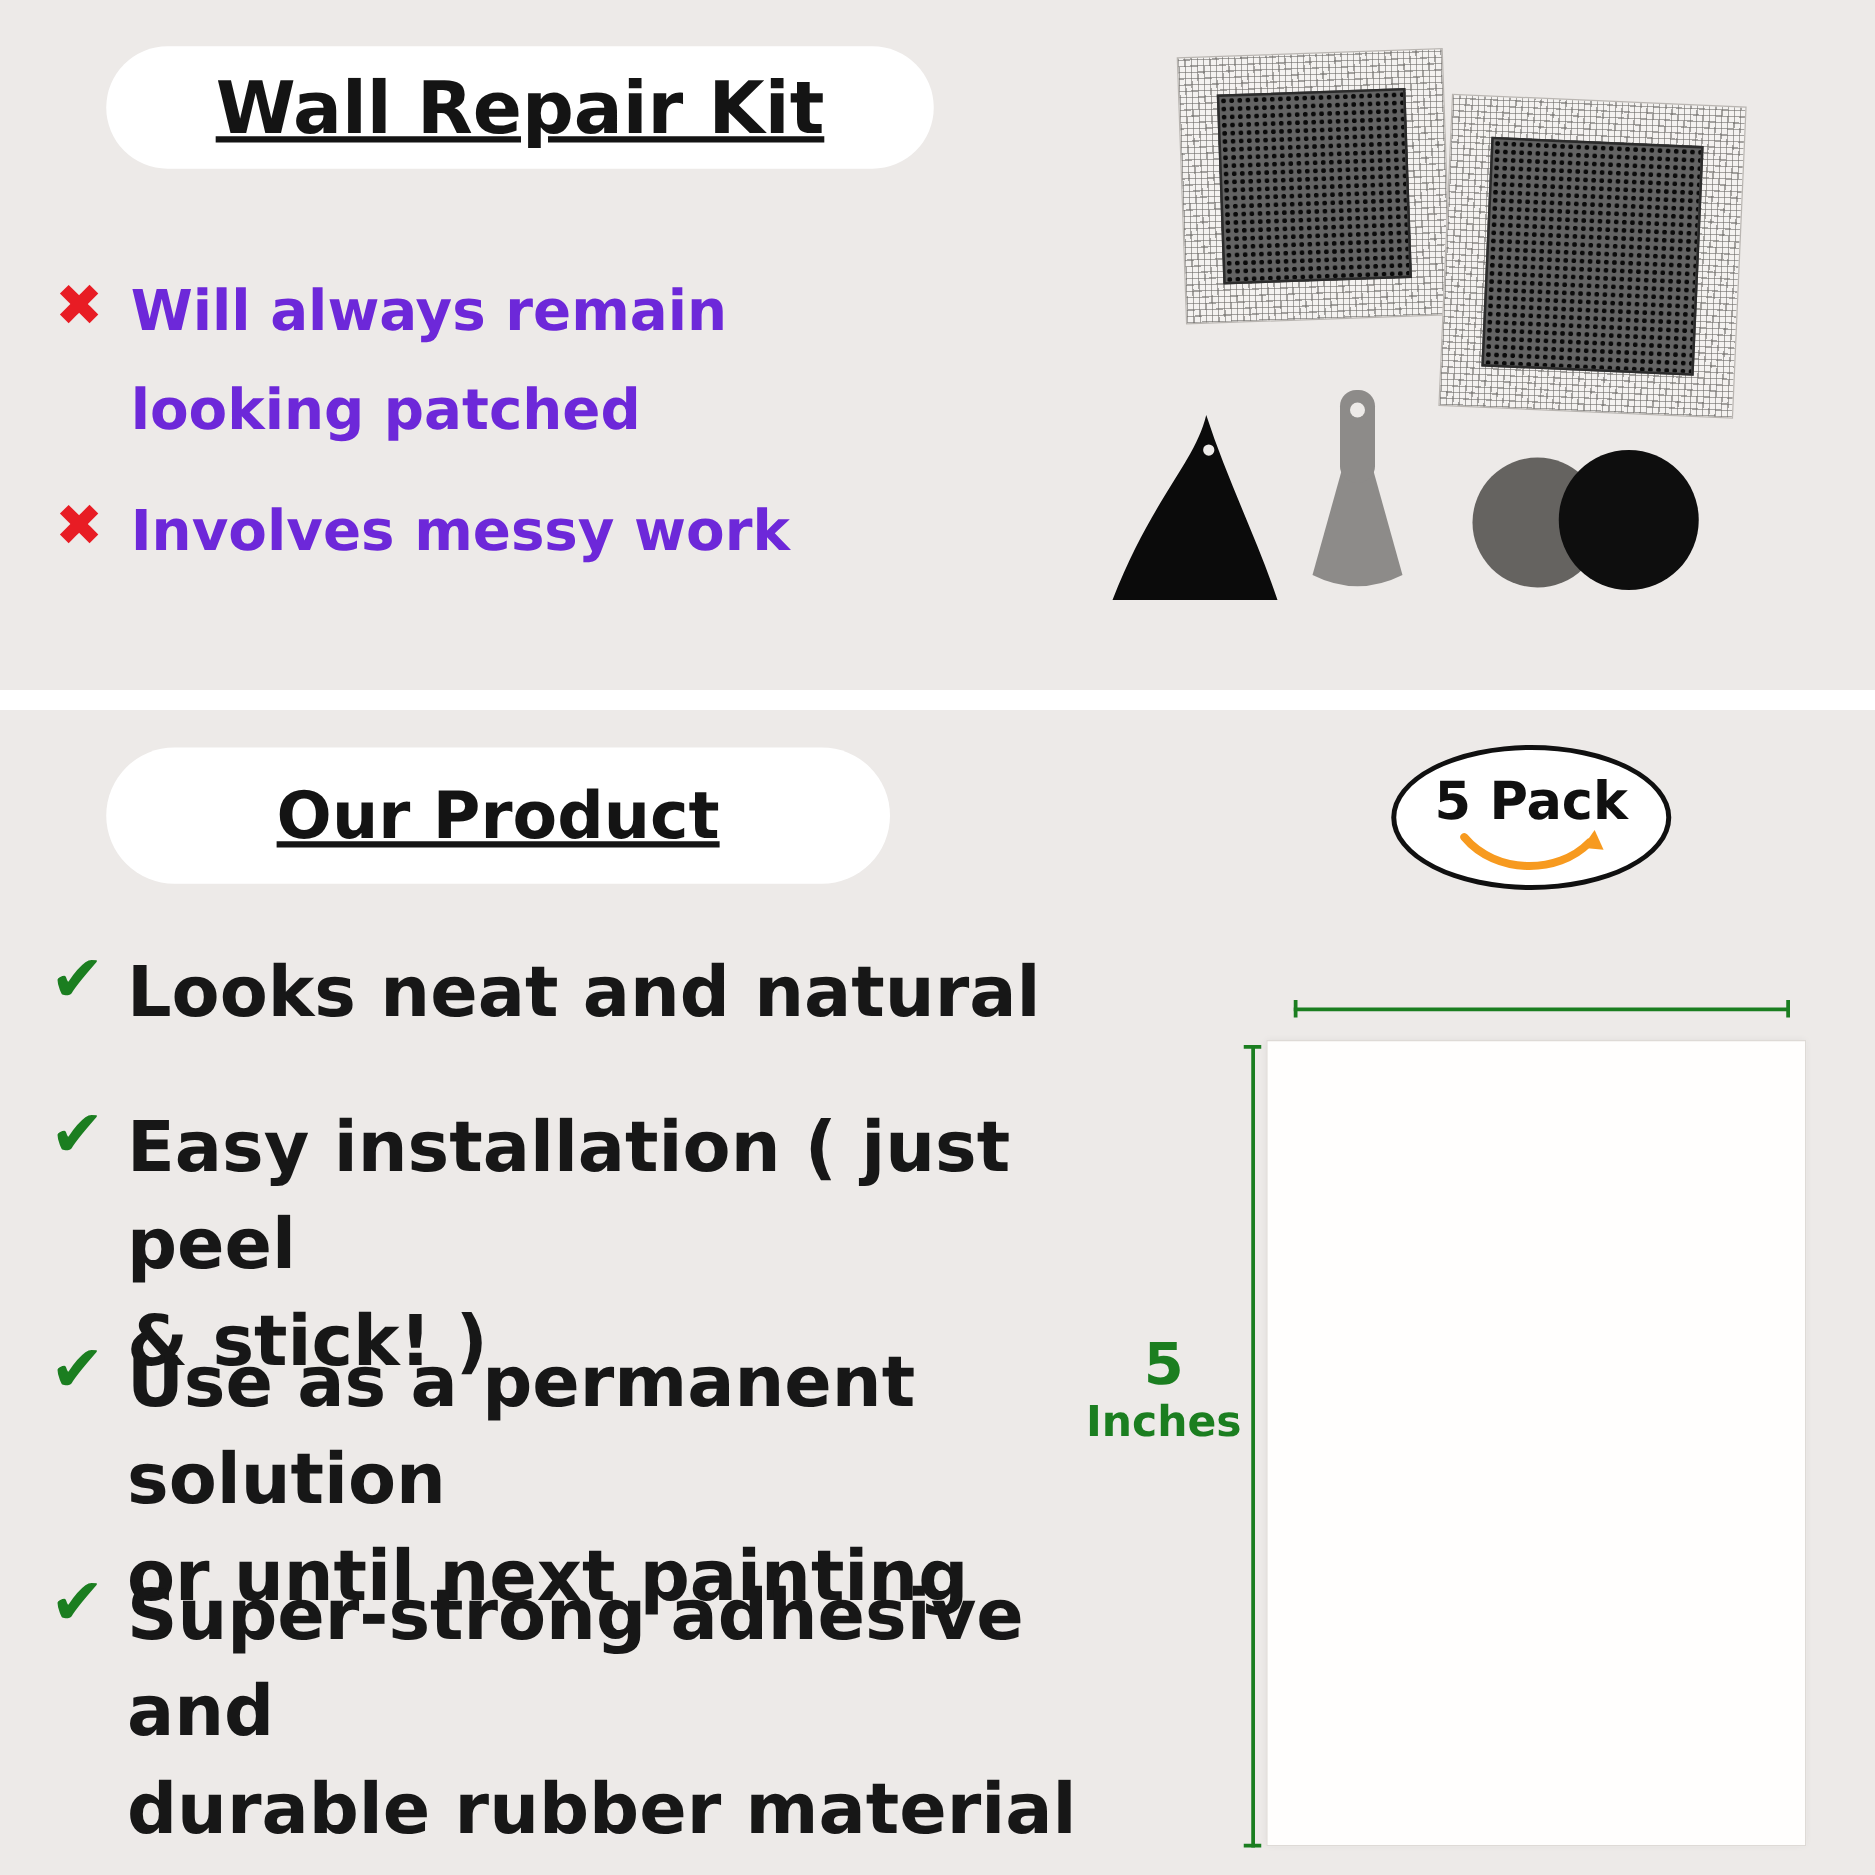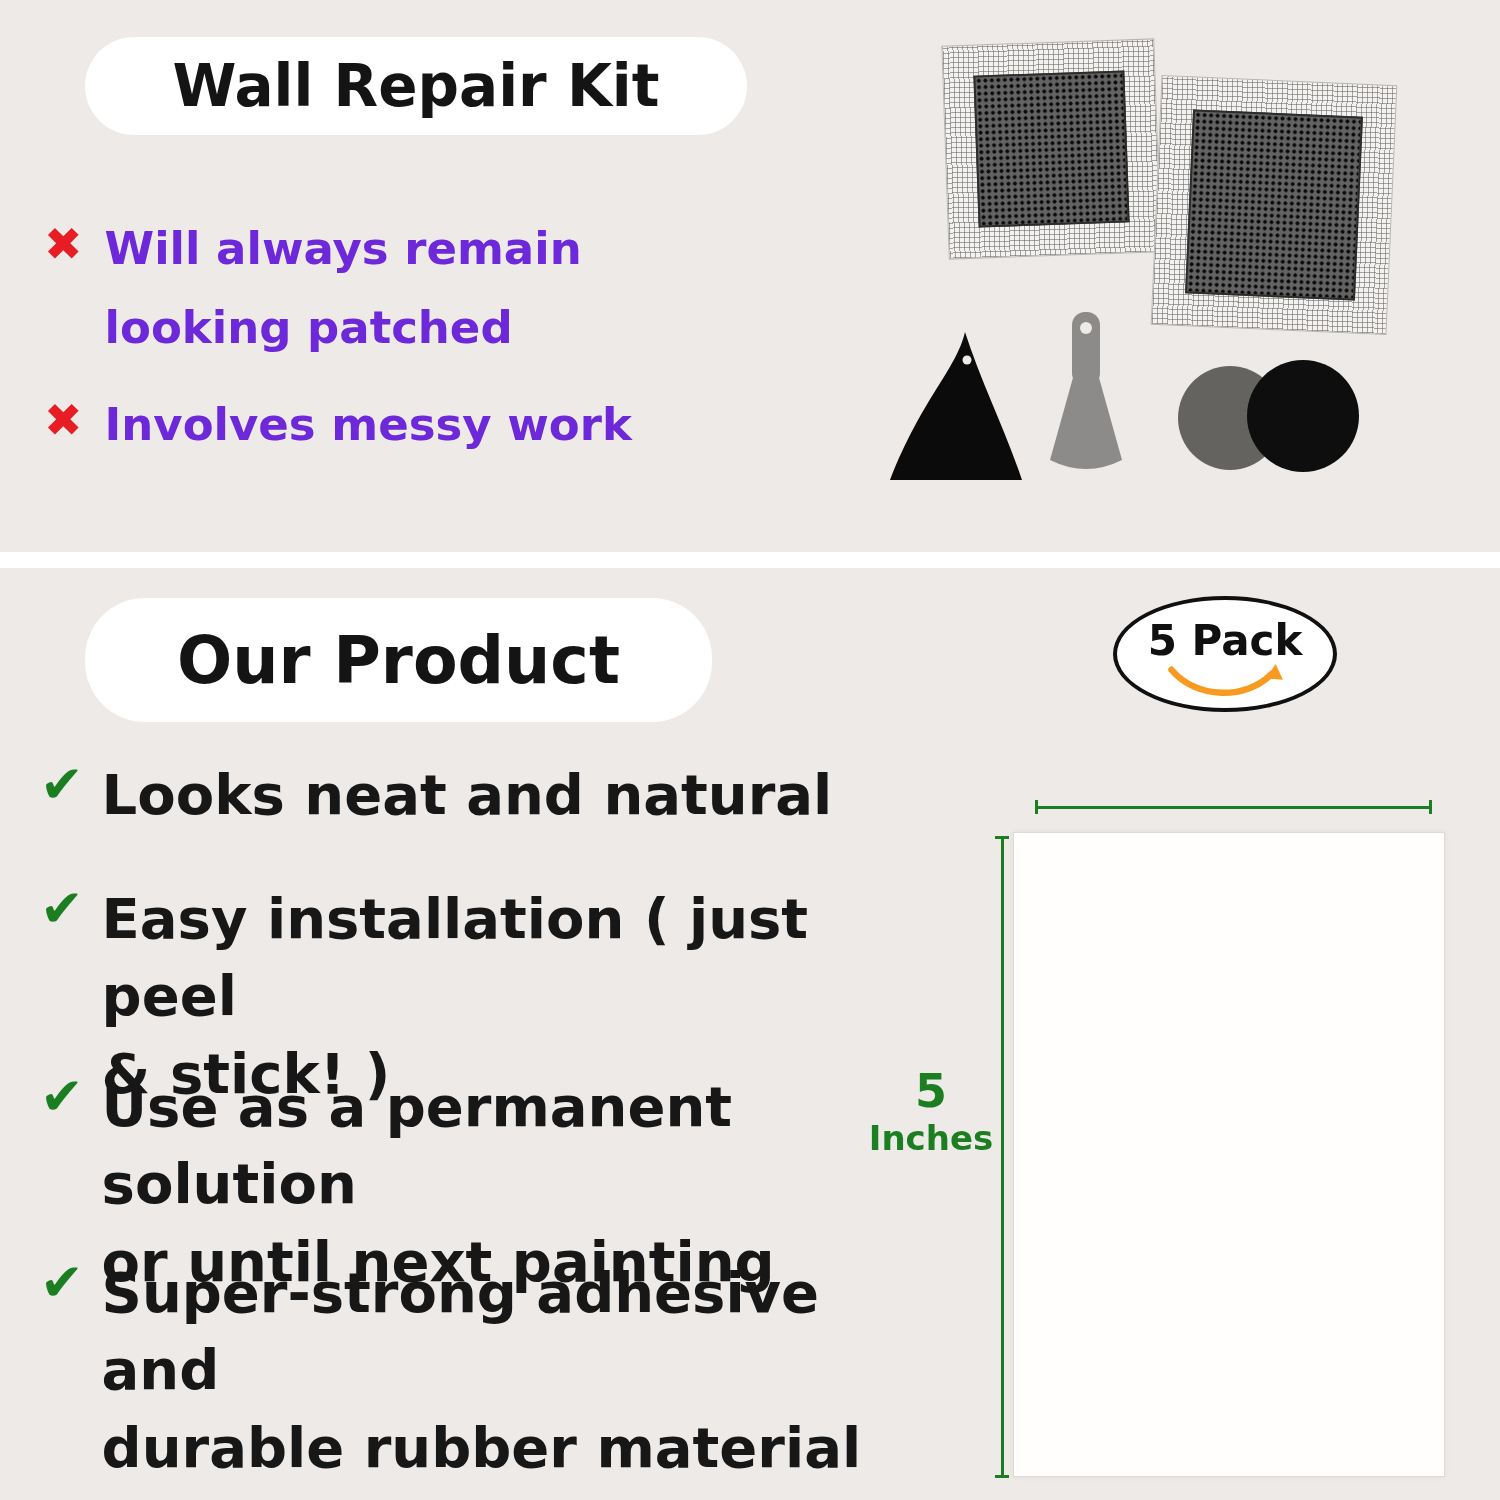--- a/index.html
+++ b/index.html
@@ -5,23 +5,23 @@
   * { box-sizing: border-box; }
   body { margin:0; background:#ffffff; font-family:"DejaVu Sans", sans-serif; }
   .canvas { position:relative; width:1500px; height:1500px; overflow:hidden; background:#ffffff; }
 
   .panel { position:absolute; left:0; width:1500px; background:#edeae8; }
   .panel.top { top:0; height:552px; }
   .panel.bottom { top:568px; height:932px; }
 
   .pill { position:absolute; background:#ffffff; border-radius:60px;
           display:flex; align-items:center; justify-content:center;
-          font-weight:bold; color:#141414; }
+          font-weight:bold; color:#141414;text-decoration:underline; }
   .pill.top-title { left:85px; top:37px; width:662px; height:98px; font-size:58px; }
-  .pill.bottom-title { left:85px; top:30px; width:627px; height:124px; font-size:65px;text-align:center; }
+  .pill.bottom-title { left:85px; top:30px; width:627px; height:109px; font-size:52px;text-align:center; }
 
   
   .con { position:absolute; left:44px; display:flex; gap:22px; align-items:flex-start; width:780px; }
   .con .cross { font-size:46px; color:#e81c24; line-height:1.5; font-weight:bold; flex:0 0 auto; }
   .con .txt { font-size:45px; font-weight:bold; color:#6d28d9; line-height:1.75; white-space:pre-line; }
   .con1 { top:210px; } .con2 { top:386px; }
 
   .pro { position:absolute; left:40px; display:flex; gap:18px; align-items:flex-start; width:840px; }
   .pro .check { font-size:52px; color:#1b7e20; line-height:1.1; font-weight:bold; flex:0 0 auto; }
   .pro .txt { font-size:56px; font-weight:bold; color:#171717; line-height:1.38; white-space:pre-line; }

